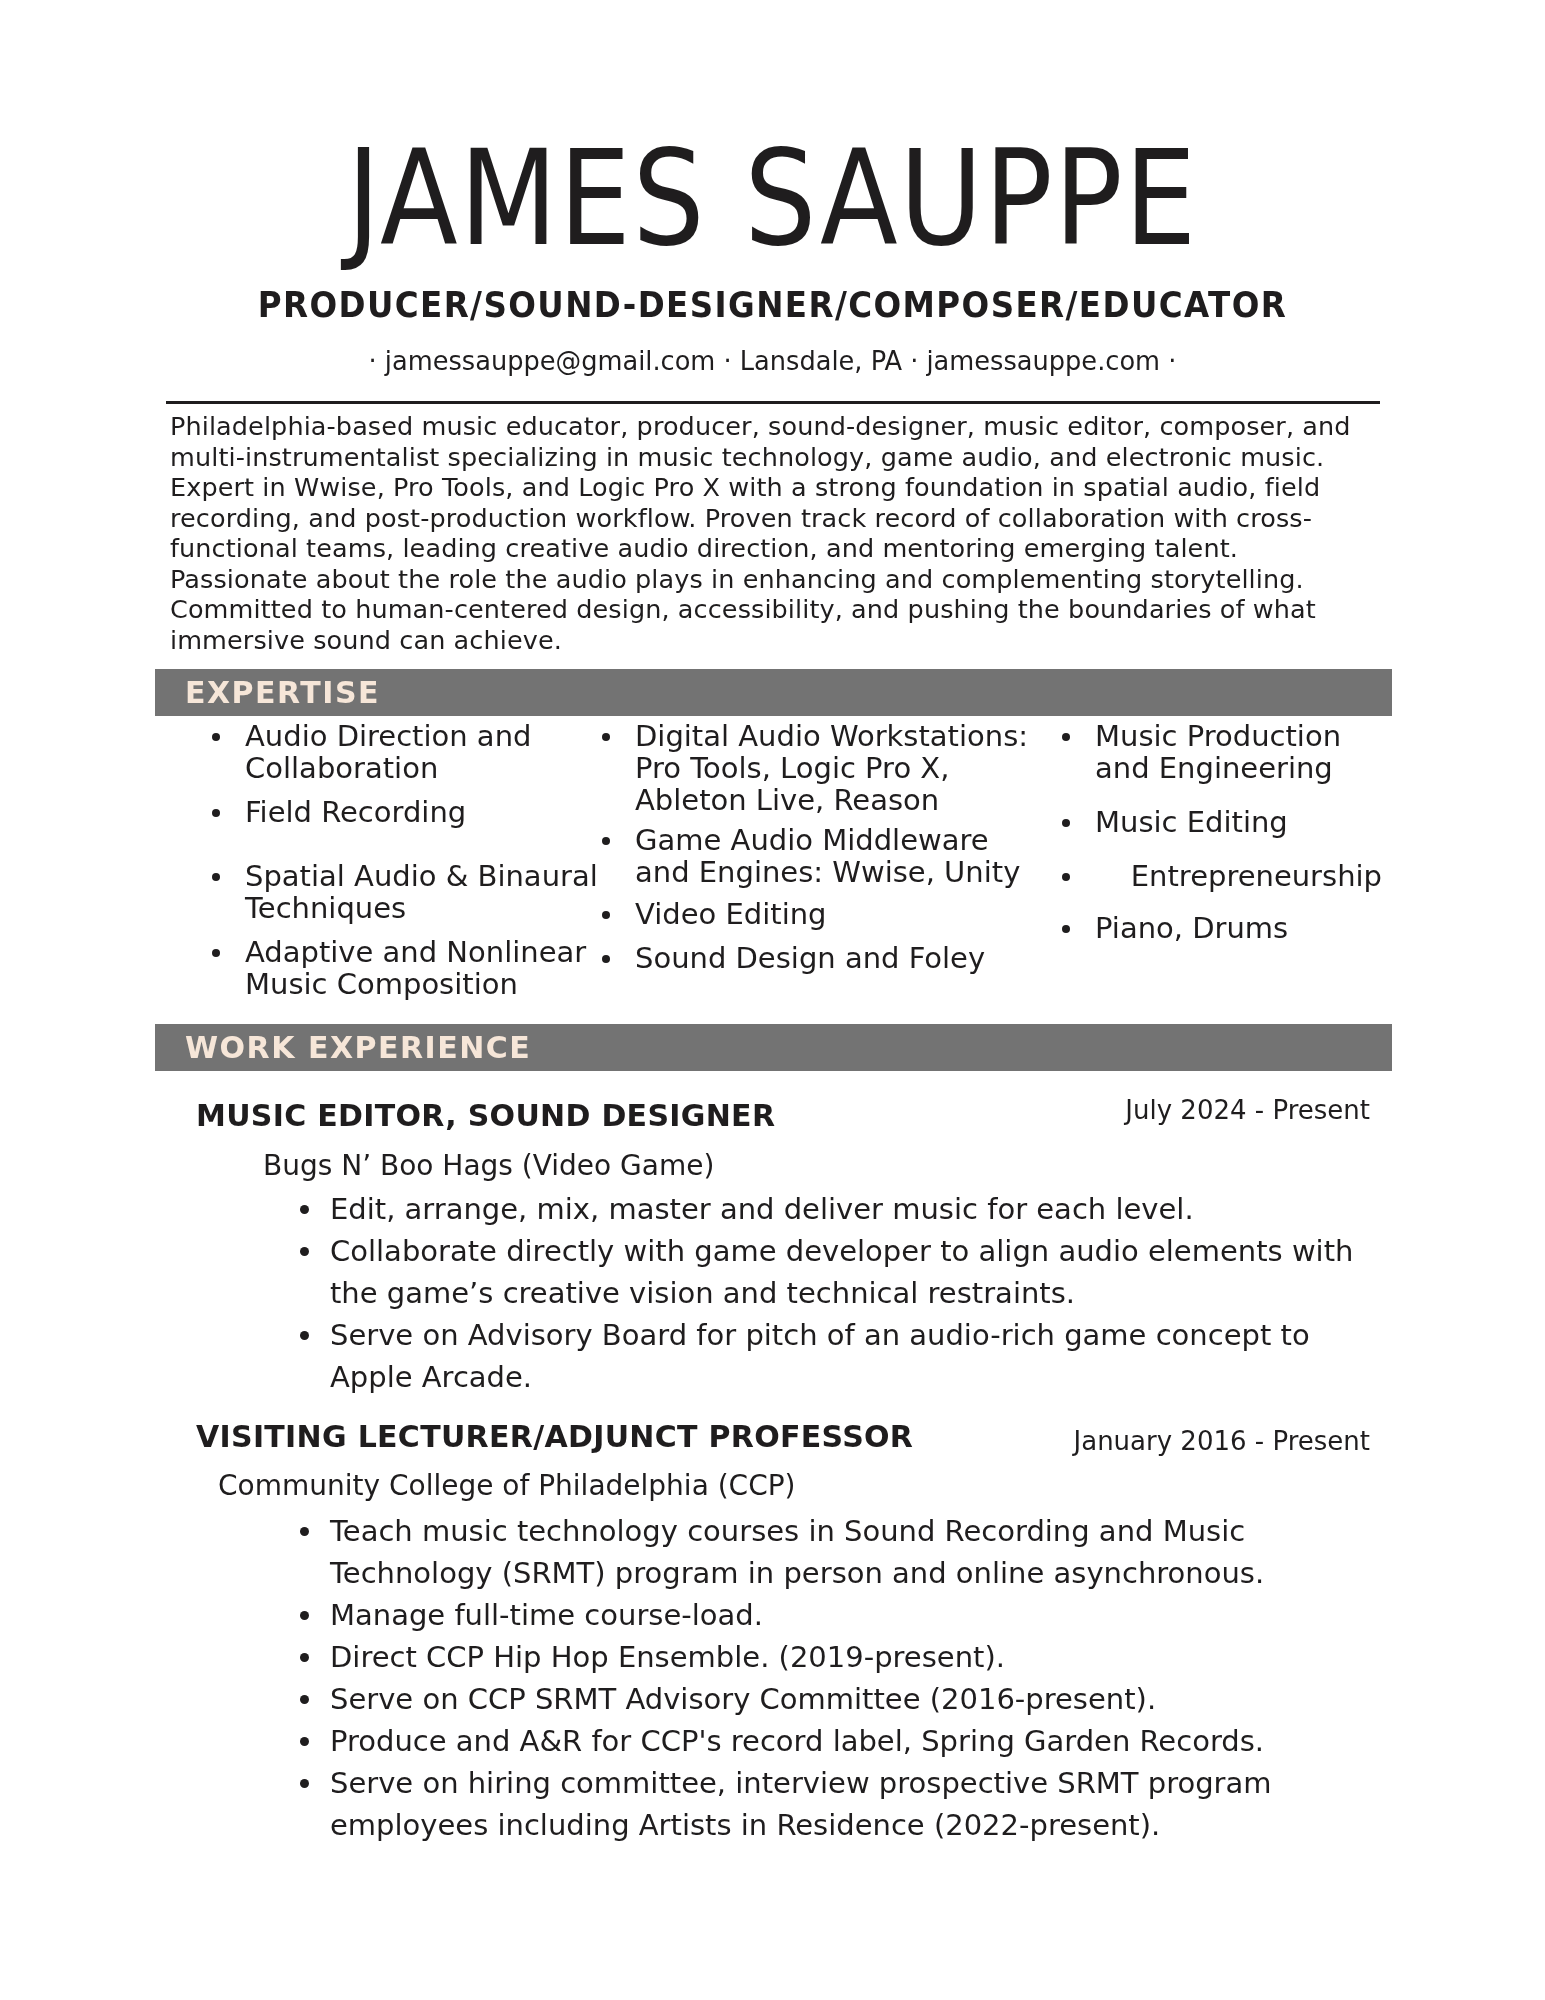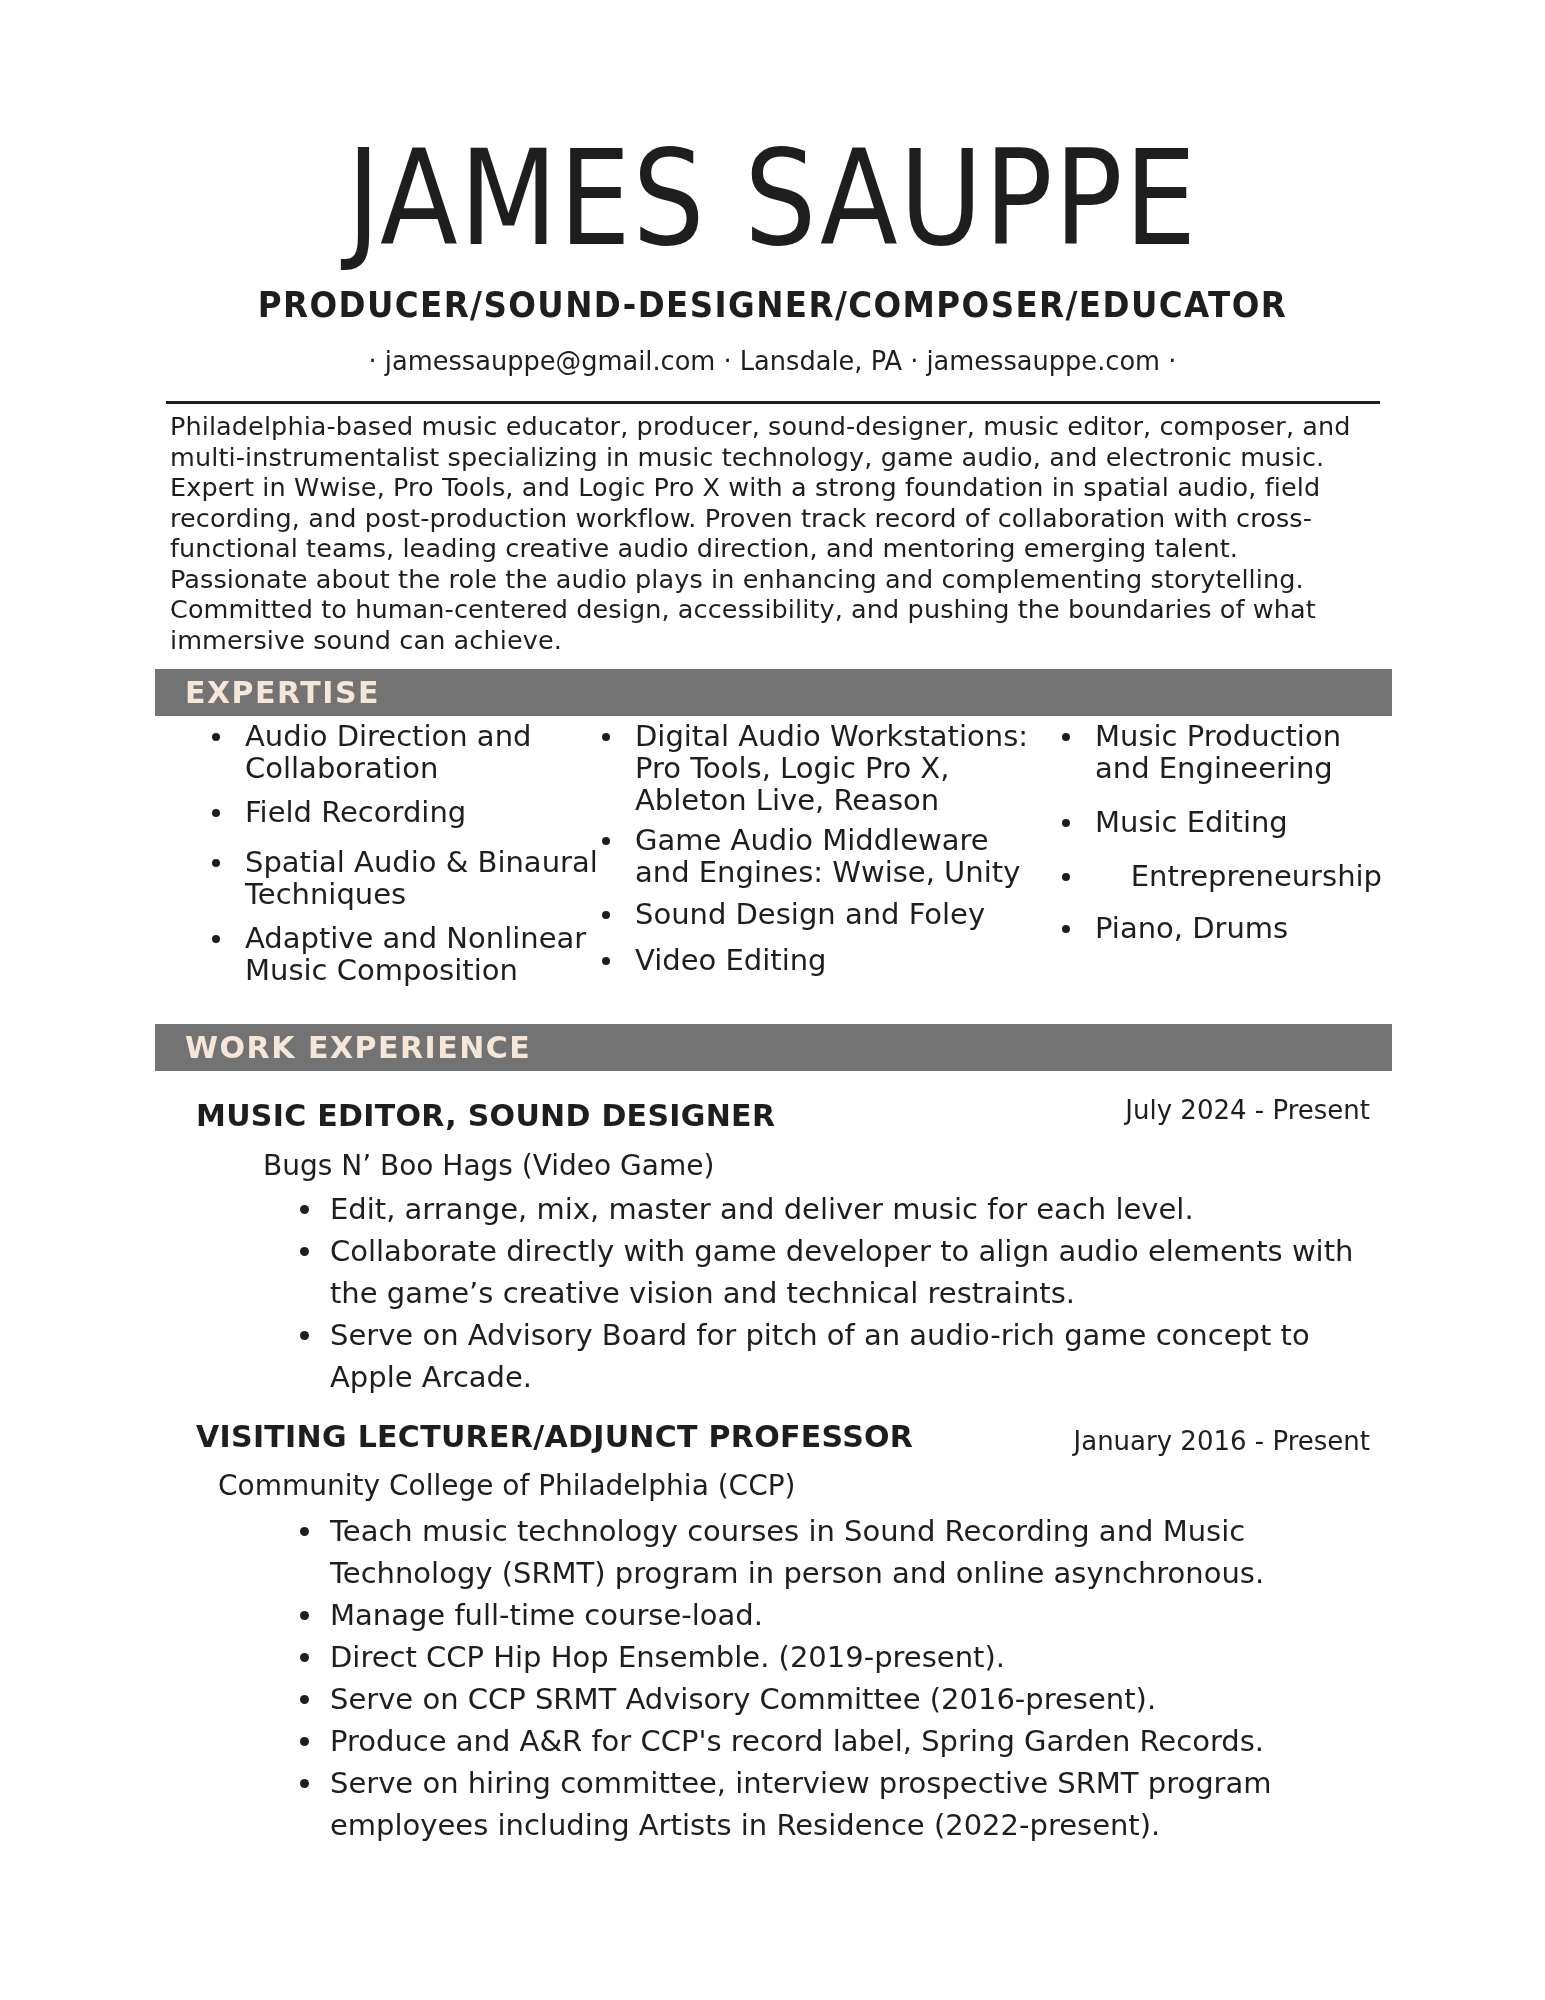--- a/index.html
+++ b/index.html
@@ -51,30 +51,30 @@
   <div class="rule"></div>
 
   <div class="summary">Philadelphia-based music educator, producer, sound-designer, music editor, composer, and multi-instrumentalist specializing in music technology, game audio, and electronic music. Expert in Wwise, Pro Tools, and Logic Pro X with a strong foundation in spatial audio, field recording, and post-production workflow. Proven track record of collaboration with cross-functional teams, leading creative audio direction, and mentoring emerging talent. Passionate about the role the audio plays in enhancing and complementing storytelling. Committed to human-centered design, accessibility, and pushing the boundaries of what immersive sound can achieve.</div>
 
   <div class="section-bar" style="top:669px;">
     <span>EXPERTISE</span>
   </div>
 
   <ul class="exp-col col1">
     <li>Audio Direction and Collaboration</li>
-    <li style="margin-bottom:18px;">Field Recording</li>
+    <li style="margin-bottom:32px;">Field Recording</li>
     <li>Spatial Audio &amp; Binaural Techniques</li>
     <li>Adaptive and Nonlinear Music Composition</li>
   </ul>
 
   <ul class="exp-col col2">
     <li style="margin-bottom:8px;">Digital Audio Workstations: Pro Tools, Logic Pro X, Ableton Live, Reason</li>
     <li style="margin-bottom:10px;">Game Audio Middleware and Engines: Wwise, Unity</li>
+    <li>Video Editing</li>
     <li style="margin-bottom:14px;">Sound Design and Foley</li>
-    <li>Video Editing</li>
   </ul>
 
   <ul class="exp-col col3">
     <li style="margin-bottom:22px;">Music Production and Engineering</li>
     <li style="margin-bottom:22px;">Music Editing</li>
     <li style="margin-bottom:20px;text-align:right;">Entrepreneurship</li>
     <li>Piano, Drums</li>
   </ul>
 
   <div class="section-bar" style="top:1024px;">

